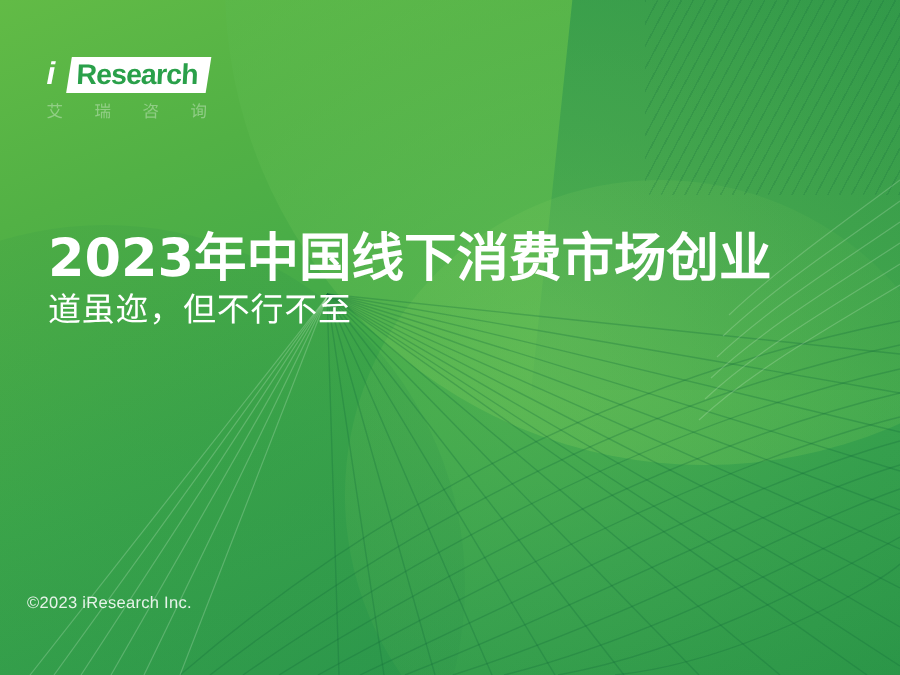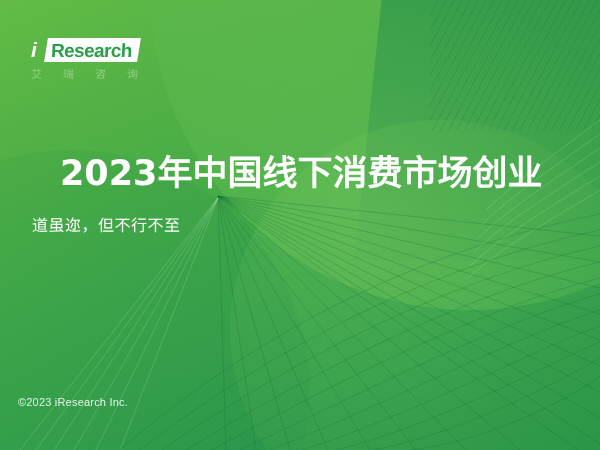--- a/index.html
+++ b/index.html
@@ -195,27 +195,25 @@
   }
 
   .title-line {
     color: #ffffff;
     font-size: 35px;
     font-weight: 700;
     line-height: 43px;
     letter-spacing: 0px;
     font-family: "DejaVu Sans", "Liberation Sans", sans-serif;
     white-space: nowrap;
-    margin-left: 28px;
   }
 
   .subtitle {
-    margin-top: 18px;
     color: #ffffff;
-    font-size: 16px;
+    font-size: 22px;
     font-weight: 400;
     line-height: 26px;
     letter-spacing: 0.5px;
     font-family: "DejaVu Sans", "Liberation Sans", sans-serif;
   }
 
   
 
   .footer {
     position: absolute;

